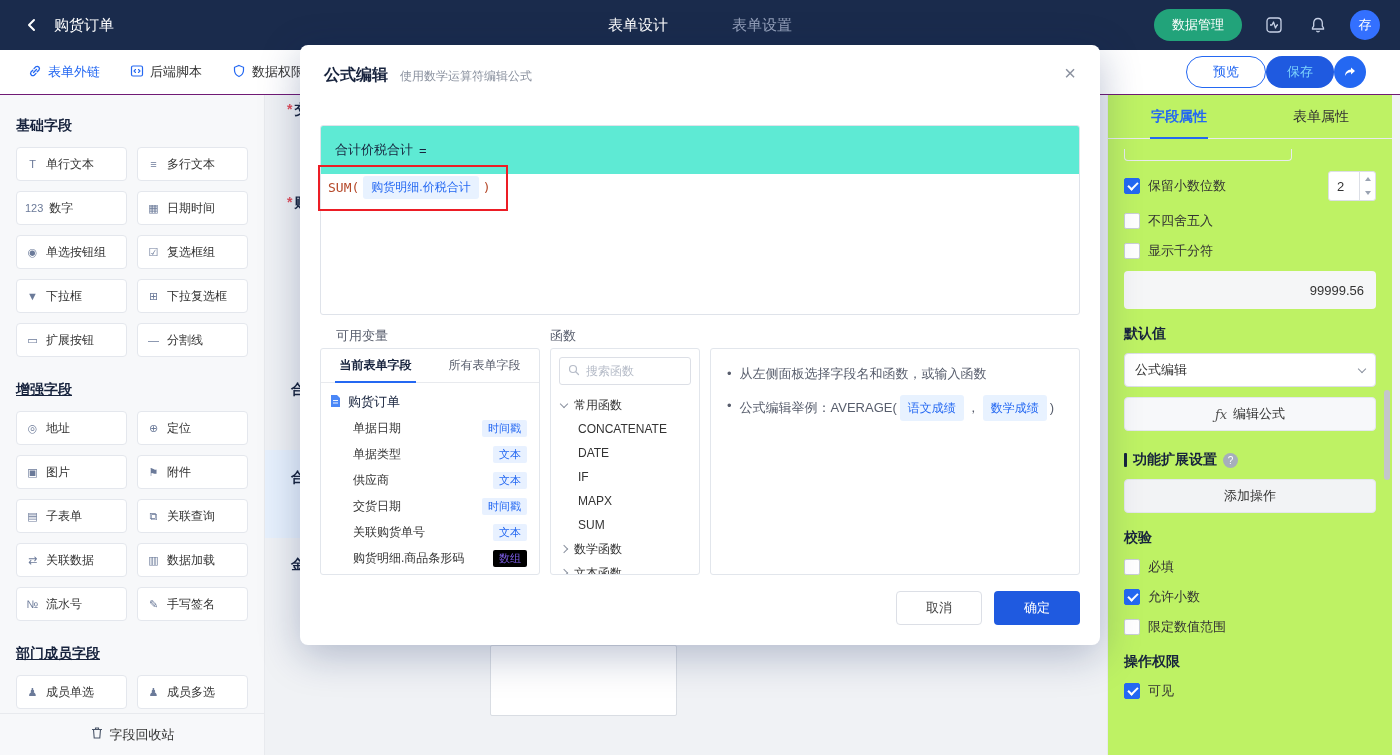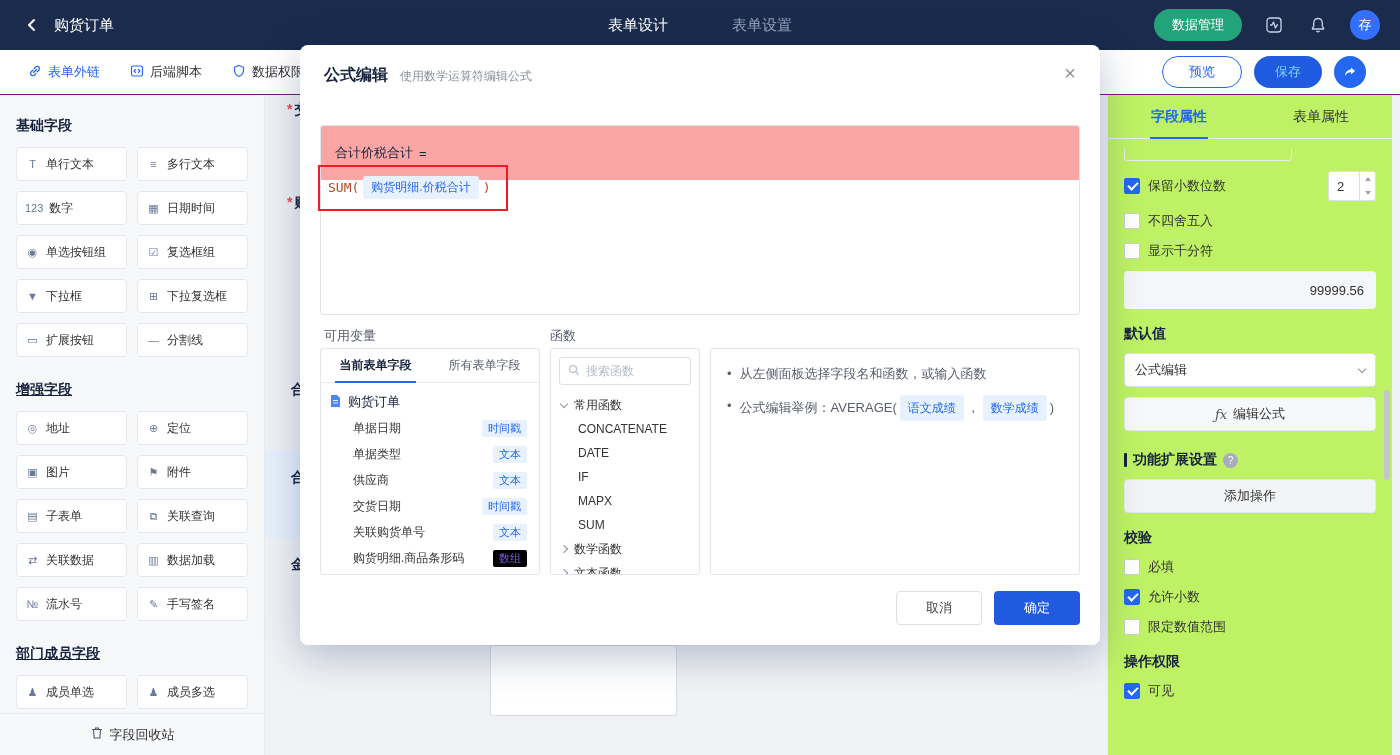--- a/index.html
+++ b/index.html
@@ -24,21 +24,21 @@
     justify-content:center; cursor:pointer; }
   .avatar { width:30px; height:30px; border-radius:50%; background:#3370ff;
     color:#fff; font-size:13px; display:flex; align-items:center; justify-content:center; cursor:pointer; }
   
   .subbar { position:absolute; top:50px; left:0; width:1400px; height:45px;
     background:#fff; border-bottom:1px solid #701a75; display:flex;
     align-items:center; padding:0 28px; }
   .sb-item { display:flex; align-items:center; gap:6px; margin-right:30px;
     font-size:13px; color:#333; cursor:pointer; white-space:nowrap; }
   .sb-item.first { color:#2468f2; }
-  .sb-right { margin-left:auto; display:flex; align-items:center; gap:12px; padding-right:6px; }
+  .sb-right { margin-left:auto; display:flex; align-items:center; gap:0; padding-right:6px; }
   .btn-preview { width:80px; height:32px; border:1px solid #2468f2; color:#2468f2;
     background:#fff; border-radius:16px; display:flex; align-items:center;
     justify-content:center; font-size:13px; cursor:pointer; }
   .btn-save { width:68px; height:32px; background:#1f5ae0; color:#7dd3fc;
     border-radius:16px; display:flex; align-items:center; justify-content:center;
     font-size:13px; cursor:pointer; }
   .btn-share { width:32px; height:32px; border-radius:50%; background:#2468f2;
     display:flex; align-items:center; justify-content:center; cursor:pointer; }
   
   .sidebar { position:absolute; top:95px; left:0; width:265px; height:660px;
@@ -122,21 +122,21 @@
     background:#fff; border-radius:8px; box-shadow:0 10px 40px rgba(15,35,95,.28);
     z-index:10; }
   .m-head { display:flex; align-items:baseline; padding:20px 24px 14px; }
   .m-title { font-size:16px; font-weight:bold; color:#17233d; }
   .m-sub { font-size:12px; color:#8a919f; margin-left:12px; }
   .m-close { position:absolute; right:16px; top:14px; width:28px; height:28px;
     display:flex; align-items:center; justify-content:center; font-size:20px;
     color:#8a919f; cursor:pointer; }
   .editor { position:absolute; left:20px; top:80px; width:760px; height:190px;
     border:1px solid #dfe3ea; border-radius:3px; overflow:hidden; }
-  .editor-head { height:54px; background:#fca5a5; display:flex; align-items:center;
+  .editor-head { height:48px; background:#5eead4; display:flex; align-items:center;
     gap:6px; padding:0 14px; font-size:13px; color:#17233d; }
   .redbox { position:absolute; left:18px; top:120px; width:190px; height:46px;
     border:2px solid #ec1d25; z-index:3; pointer-events:none; }
   .fline { position:absolute; left:28px; top:131px; display:flex;
     align-items:center; gap:4px; font-family:"DejaVu Sans Mono",monospace;
     font-size:13px; color:#b5492a; z-index:2; }
   .fchip { font-family:"Liberation Sans","DejaVu Sans",sans-serif;
     background:#e8f2ff; color:#2468f2; font-size:12px; padding:3px 8px;
     border-radius:3px; white-space:nowrap; cursor:pointer; }
   .panel-label { position:absolute; top:282px; font-size:13px; color:#575d6c; }
@@ -472,21 +472,21 @@
       <span>=</span>
     </div>
   </div>
   <div class="fline">
     <span>SUM(</span>
     <span class="fchip">购货明细.价税合计</span>
     <span>)</span>
   </div>
   <div class="redbox"></div>
 
-  <div class="panel-label" style="left:24px;">可用变量</div>
+  <div class="panel-label" style="left:36px;">可用变量</div>
   <div class="panel-label" style="left:250px;">函数</div>
 
   <div class="mpanel vp">
     <div class="vp-tabs">
       <div class="vp-tab active">当前表单字段</div>
       <div class="vp-tab">所有表单字段</div>
     </div>
     <div class="vtree">
       <div class="vroot">
         <span>

